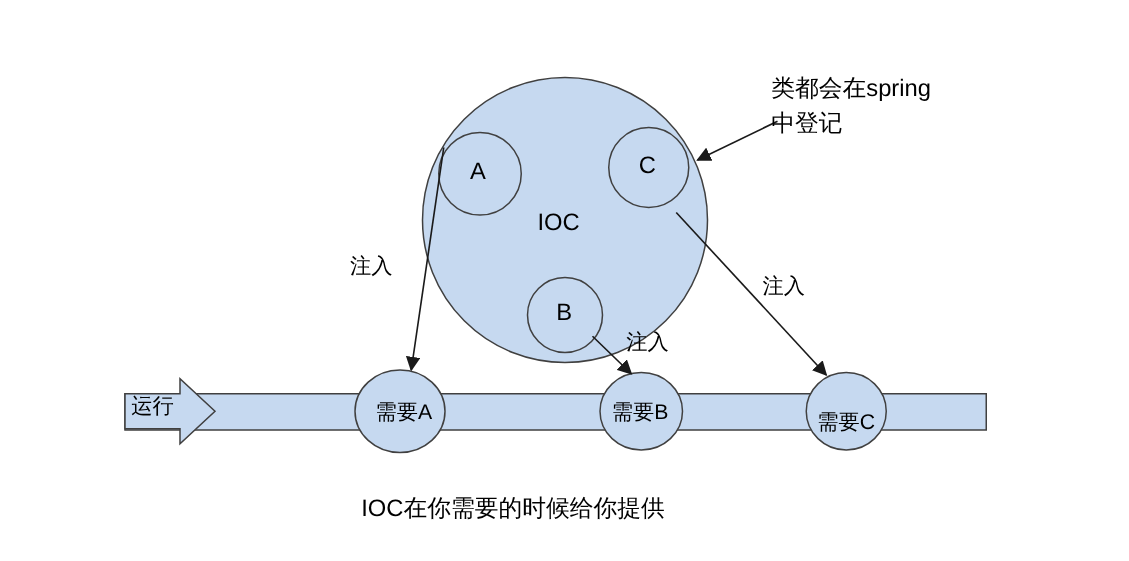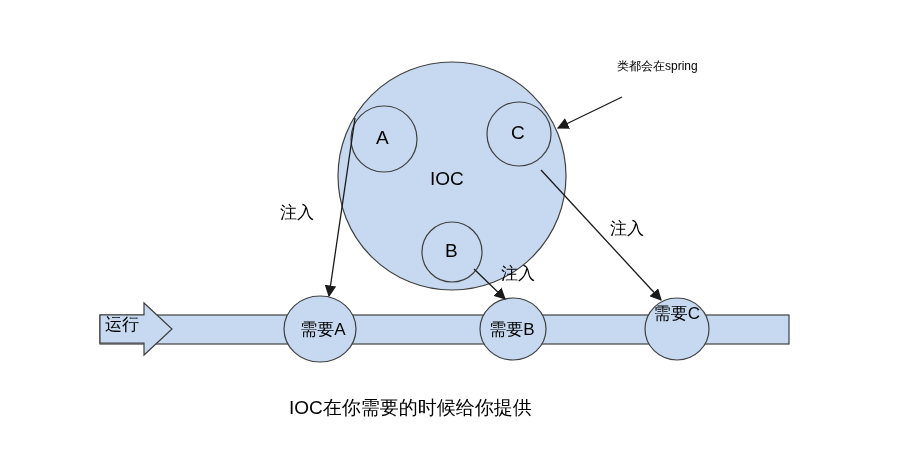--- a/index.html
+++ b/index.html
@@ -35,21 +35,21 @@
     white-space: nowrap;
     font-size: 17px;
     line-height: 1.2;
   }
   .lbl.big { font-size: 19px; }
   .lbl.center { text-align: center; white-space: normal; }
   .annotation {
     position: absolute;
     left: 617px;
     top: 58px;
-    font-size: 12px;
+    font-size: 19px;
     line-height: 1.45;
     color: #000;
   }
 </style>
 </head>
 <body>
 
 <div class="canvas">
 
   <svg class="layer" width="903" height="449" viewBox="0 0 903 449">
@@ -82,31 +82,32 @@
   <div class="lbl big" style="left:430px; top:168px;text-align:center;">IOC</div>
 
   <div class="lbl big" style="left:376px; top:127px;">A</div>
 
   <div class="lbl big" style="left:511px; top:122px;">C</div>
 
   <div class="lbl big" style="left:445px; top:240px;">B</div>
 
   <div class="annotation">
     <div>类都会在spring</div>
+    <div>中登记</div>
   </div>
 
   <div class="lbl" style="left:280px; top:203px;">注入</div>
 
   <div class="lbl" style="left:501px; top:264px;">注入</div>
 
   <div class="lbl" style="left:610px; top:219px;">注入</div>
 
   <div class="lbl" style="left:105px; top:315px;">运行</div>
 
   <div class="lbl center" style="left:284px; top:320px; width:78px;">需要A</div>
 
   <div class="lbl center" style="left:480px; top:320px; width:64px;">需要B</div>
 
-  <div class="lbl center" style="left:645px; top:304px; width:64px;">需要C</div>
+  <div class="lbl center" style="left:645px; top:328px; width:64px;">需要C</div>
 
   <div class="lbl big" style="left:289px; top:397px;">IOC在你需要的时候给你提供</div>
 
 </div>
 
 </body></html>

